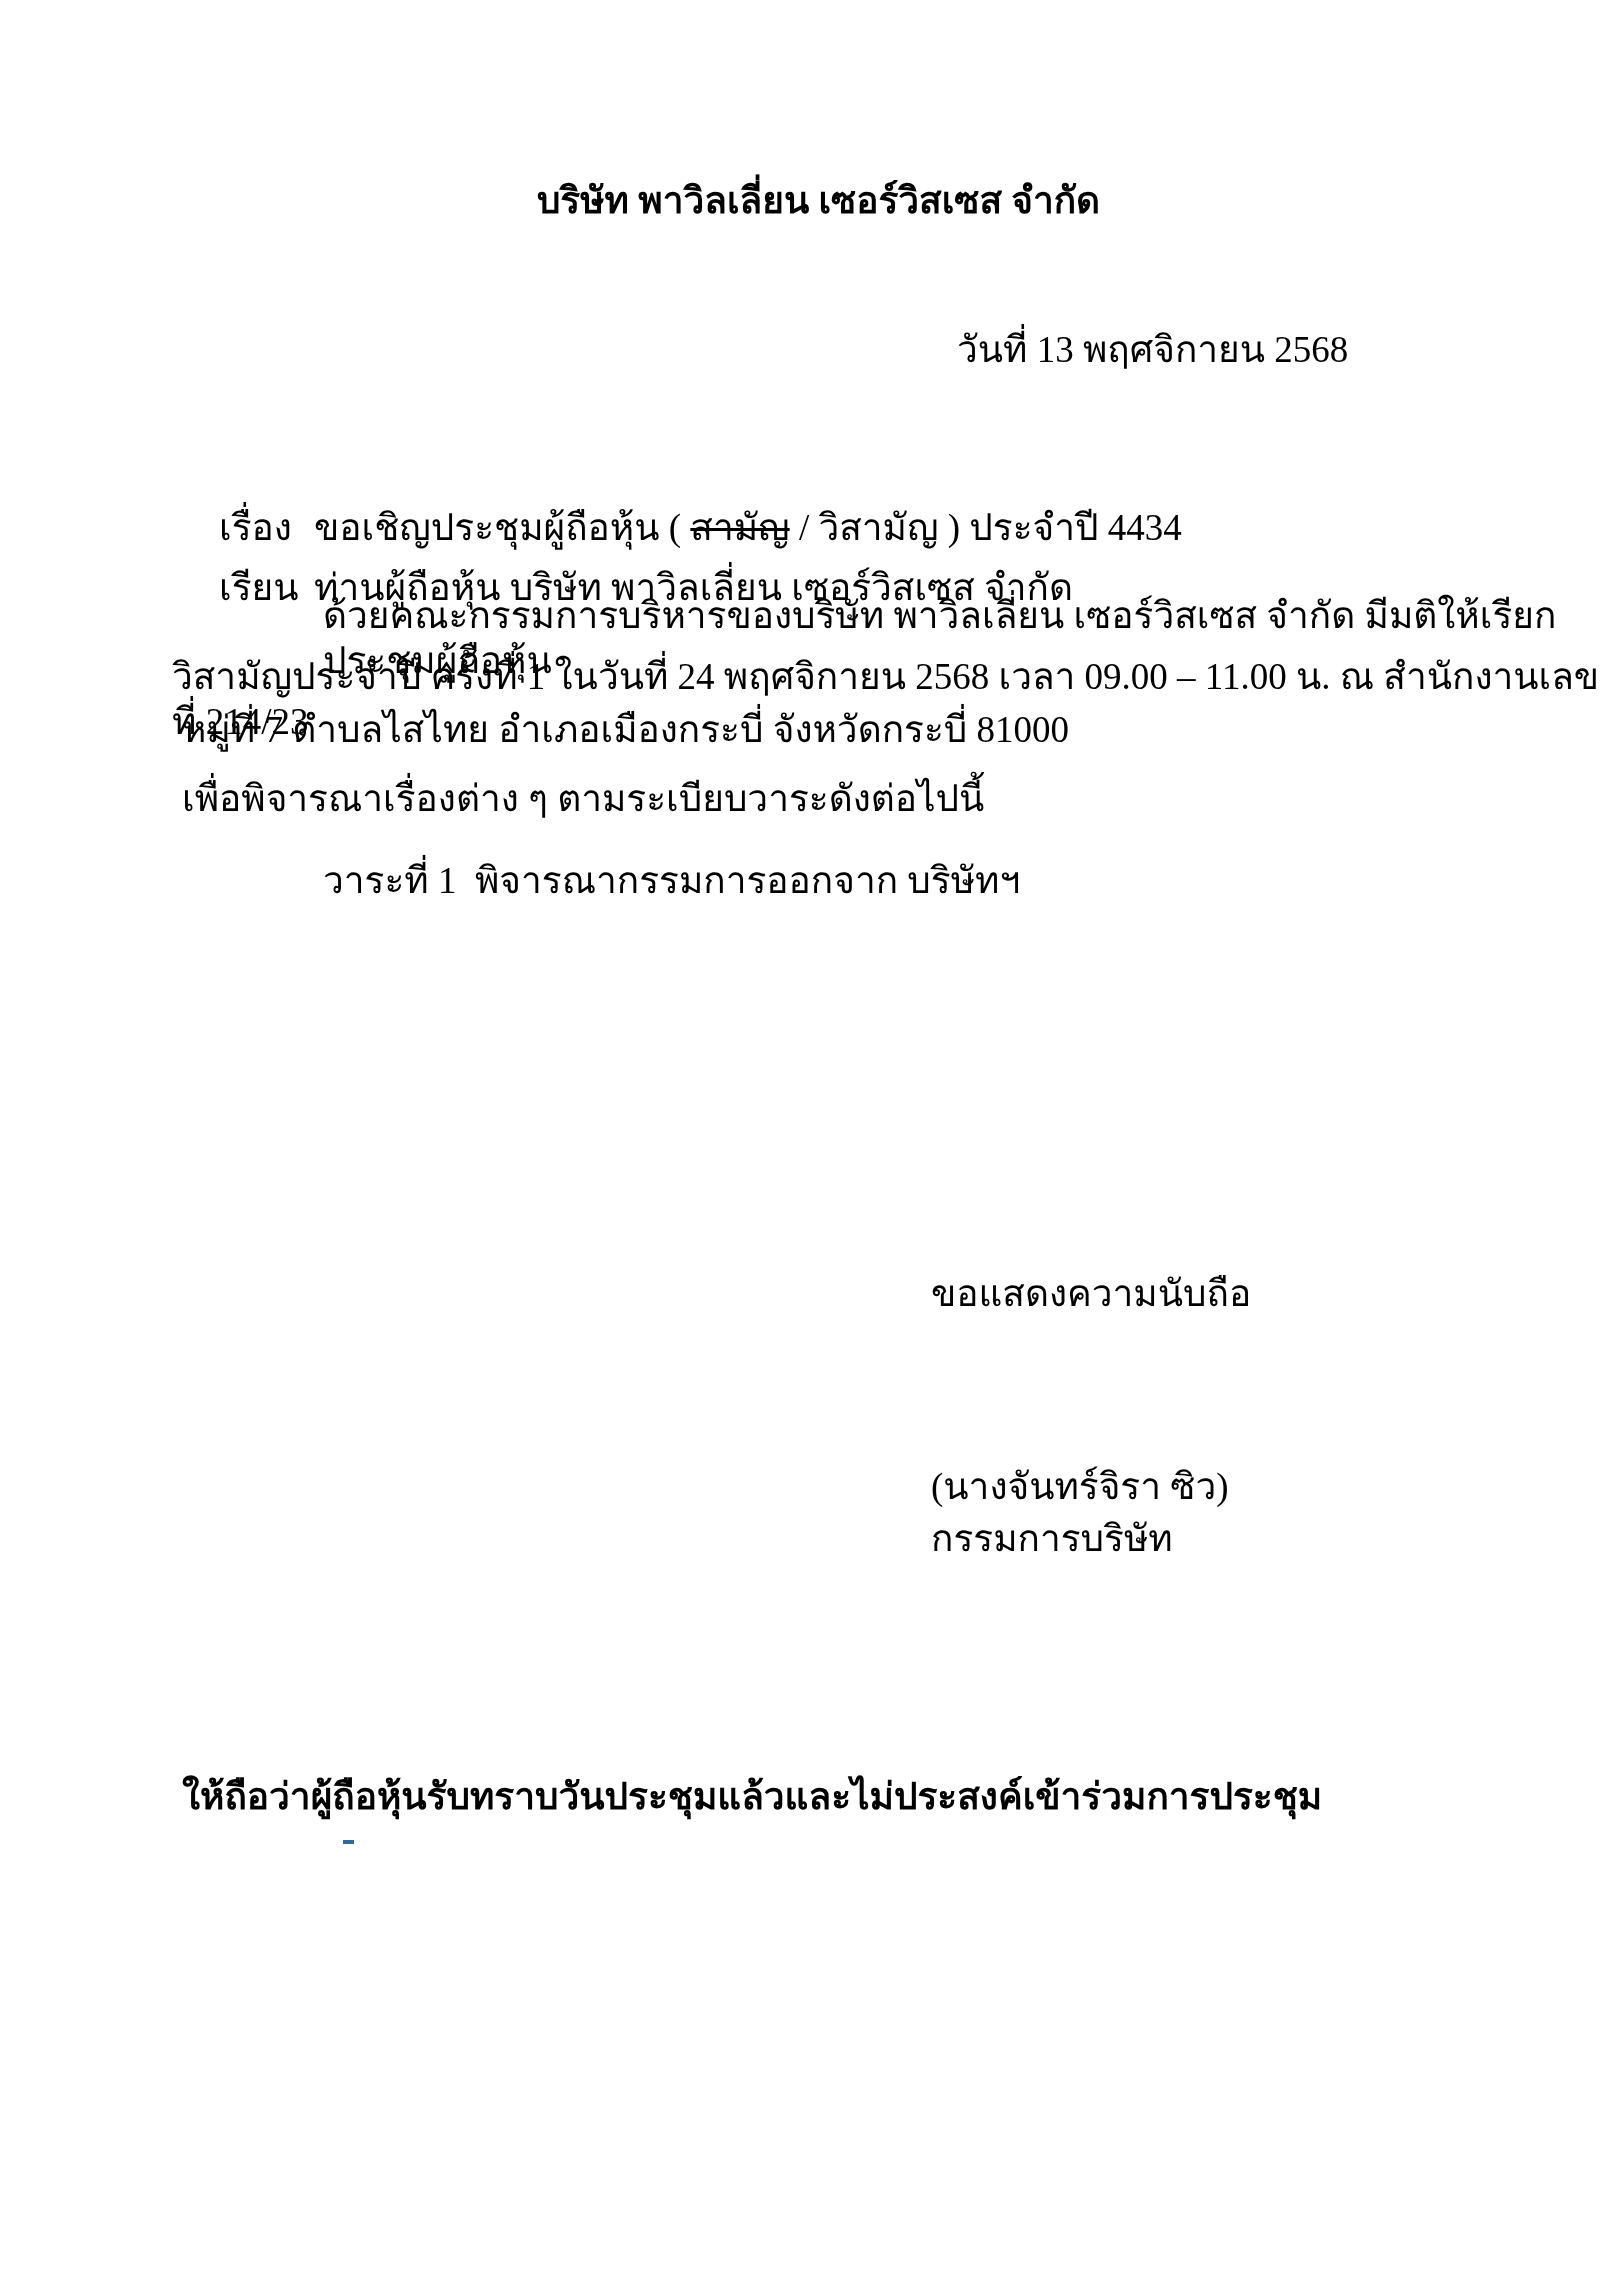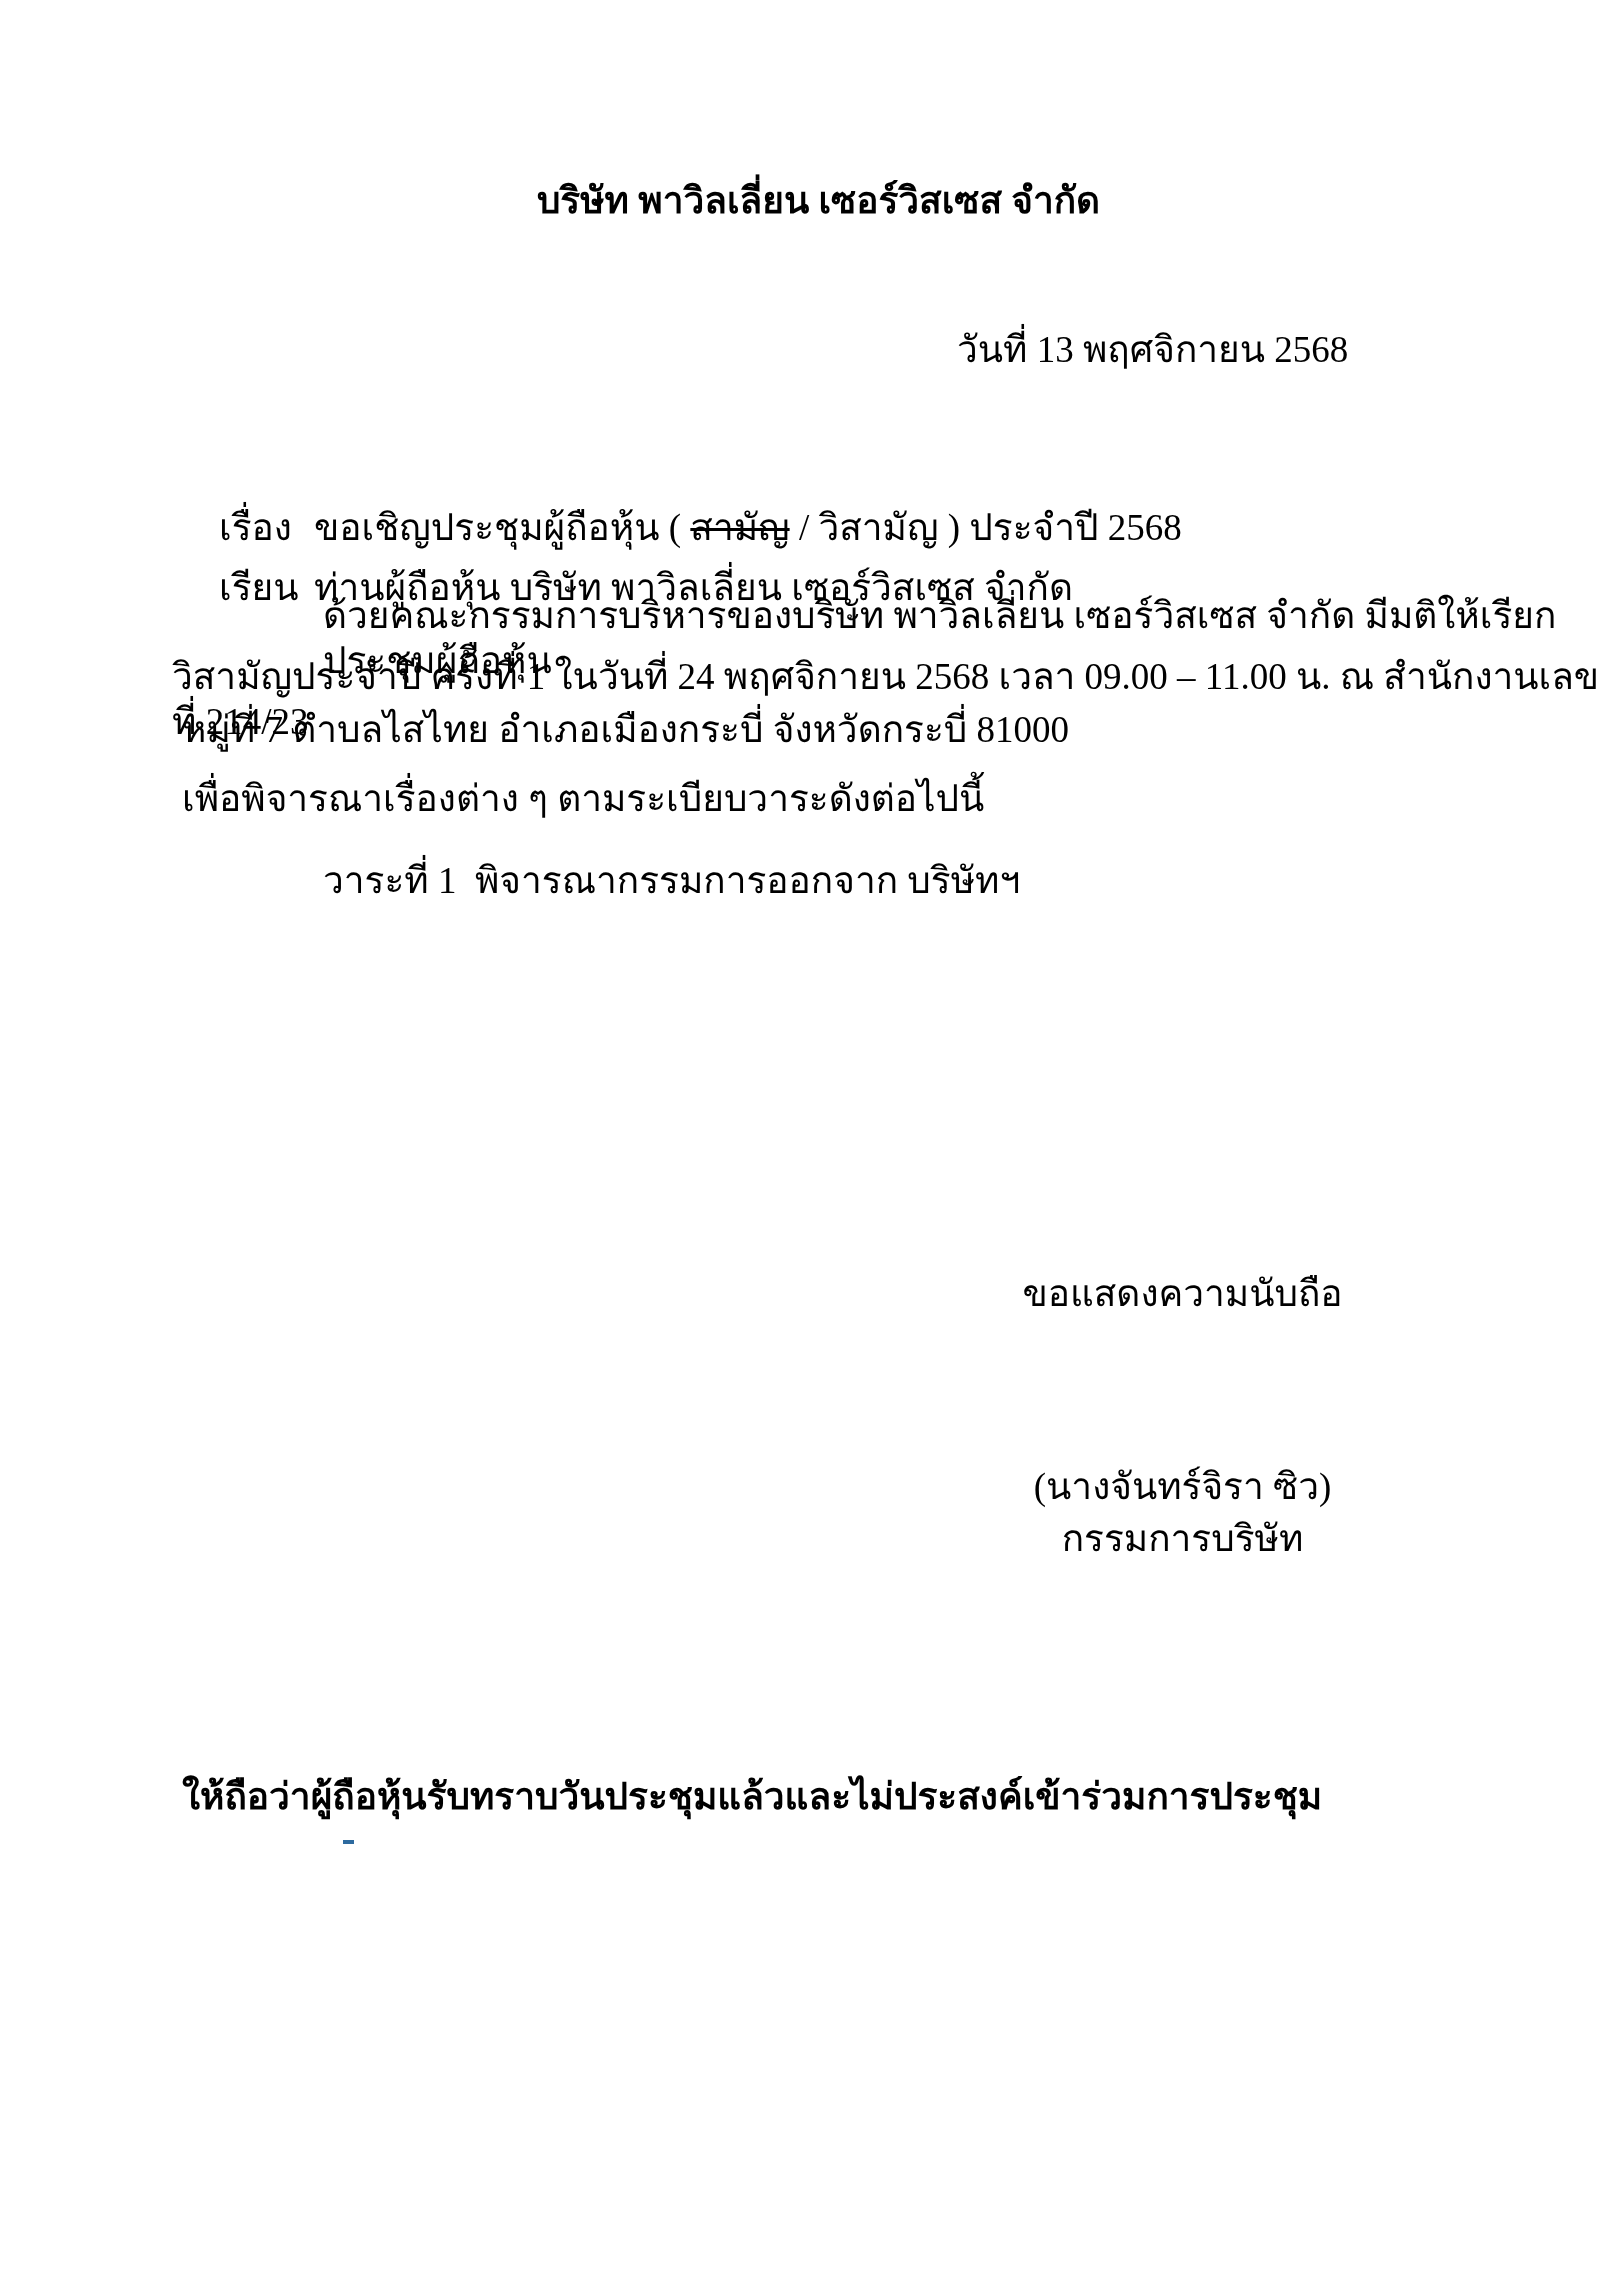--- a/index.html
+++ b/index.html
@@ -31,43 +31,43 @@
   .label {
     display: inline-block;
     min-width: 95px;
     margin-top: 20px;
   }
   .struck {
     text-decoration: line-through;
     text-decoration-thickness: 2.9px;
   }
   .sig-line {
-    left: 967px;
+    left: 931px;
     width: 431px;
-    text-align: center;
+    text-align: left;
   }
   .cursor-dash {
     position: absolute;
     left: 343px;
     top: 1840px;
     width: 10.8px;
     height: 3.9px;
   }
 </style>
 </head>
 <body>
 
 <div class="page">
 
   <div class="line title-line" style="top:178px;">บริษัท พาวิลเลี่ยน เซอร์วิสเซส จำกัด</div>
 
   <div class="line" style="left:957px; top:327px;">วันที่ 13 พฤศจิกายน 2568</div>
 
   <div class="line" style="left:182px; top:440px;">
-    <span class="label">เรื่อง</span><span>ขอเชิญประชุมผู้ถือหุ้น ( </span><span class="struck">สามัญ</span><span> / วิสามัญ ) ประจำปี 2568</span>
+    <span class="label">เรื่อง</span><span>ขอเชิญประชุมผู้ถือหุ้น ( </span><span class="struck">สามัญ</span><span> / วิสามัญ ) ประจำปี 4434</span>
   </div>
 
   <div class="line" style="left:182px; top:500px;">
     <span class="label">เรียน</span><span>ท่านผู้ถือหุ้น บริษัท พาวิลเลี่ยน เซอร์วิสเซส จำกัด</span>
   </div>
 
   <div class="line" style="left:323px; top:593px;">ด้วยคณะกรรมการบริหารของบริษัท พาวิลเลี่ยน เซอร์วิสเซส จำกัด มีมติให้เรียกประชุมผู้ถือหุ้น</div>
 
   <div class="line" style="left:172px; top:654px;">วิสามัญประจำปี ครั้งที่ 1 ในวันที่ 24 พฤศจิกายน 2568 เวลา 09.00 – 11.00 น. ณ สำนักงานเลขที่ 214/23</div>
 

